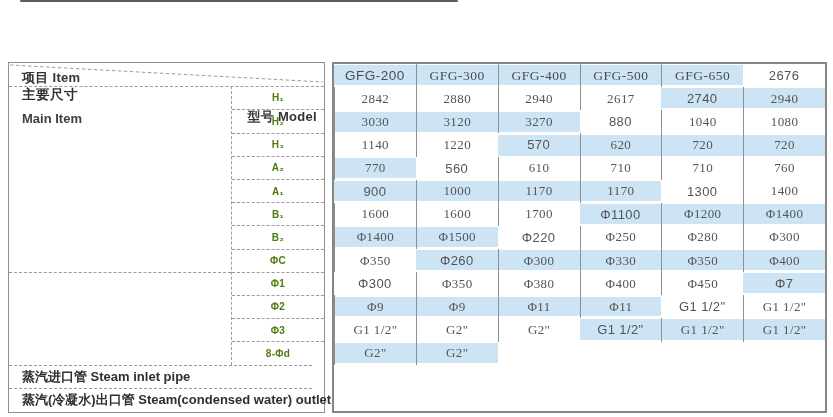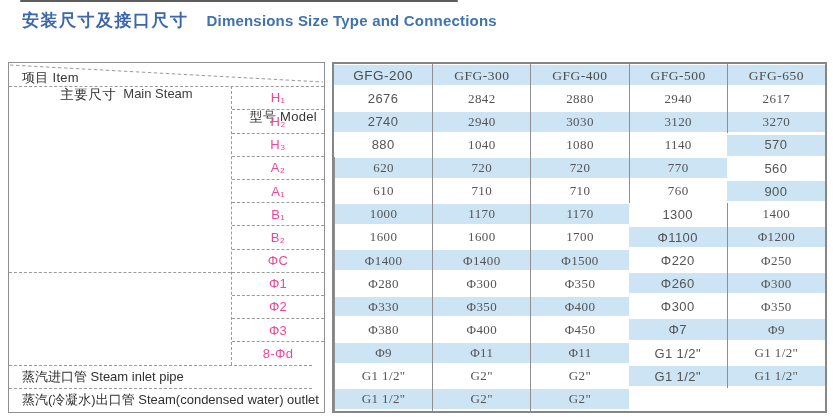--- a/index.html
+++ b/index.html
@@ -20,98 +20,94 @@
   .title {
     position:absolute; left:22px; top:9px;
     display:flex; align-items:baseline; gap:18px; white-space:nowrap;
   }
   .title-zh { font-size:17px; font-weight:bold; color:#3c67ad; letter-spacing:1.5px; }
   .title-en { font-size:15px; font-weight:600; color:#3f73ac; letter-spacing:.2px; }
 
   
   .ltable {
     position:absolute; left:8px; top:62px; width:317px; height:351px;
-    border:1px solid #8f8f8f; background:#fff;
+    border:1px solid #8f8f8f; background:#fff;font-weight:bold;
   }
   .ltable .corner { position:absolute; left:0; top:0; right:0; height:23px; }
   .corner svg { position:absolute; left:0; top:0; width:100%; height:100%; }
   .corner-item  { position:absolute; left:13px; top:6px;  font-size:13px; color:#333; letter-spacing:.3px; }
   .corner-model { position:absolute; right:7px; top:1px;  font-size:13px; color:#333; letter-spacing:.3px;margin-top:44px; }
   .hline { position:absolute; border-top:1px dashed #9b9b9b; height:0; }
   .hline.header  { left:0; width:315px; top:23px; }
   .hline.g1end   { left:0; width:222px; top:208.8px; }
   .group {
     position:absolute; left:0; width:222px;
-    display:flex; flex-direction:row; justify-content:center;
+    display:flex; flex-direction:column; justify-content:flex-start;
     padding-left:13px; gap:7px;
   }
   .group .zh { font-size:13.5px; color:#2f2f2f; letter-spacing:.5px; }
   .group .en { font-size:13px;   color:#3d3d3d; }
   .g1 { top:23.2px;  height:185.6px; }
   .g2 { top:208.8px; height:92.8px; }
   .labelcol {
     position:absolute; left:222px; top:23.2px; width:93px; height:278.4px;
     border-left:1px dashed #9b9b9b;
   }
   .labelcell {
     height:23.2px; display:flex; align-items:center; justify-content:center;
-    font-size:13px; color:#ec4899; letter-spacing:.3px;
+    font-size:10px; color:#4d7c0f; letter-spacing:.3px;
   }
   .labelcell.bt { border-top:1px dashed #9b9b9b; }
   .fullrow {
     position:absolute; left:0; right:12px; height:23.2px;
     display:flex; align-items:center; padding-left:13px;
     font-size:13px; color:#2f2f2f; border-top:1px dashed #9b9b9b;
     white-space:nowrap;
   }
   .fullrow.inlet  { top:301.6px; }
   .fullrow.outlet { top:324.8px; }
 
   
   .rtable {
     position:absolute; left:332px; top:62px; width:495px; height:351px;
     border:2px solid #868686; background:#fff;
-    display:grid; grid-template-columns:repeat(5,1fr); grid-auto-rows:23.13px;
+    display:grid; grid-template-columns:repeat(6,1fr); grid-auto-rows:23.13px;
   }
   .rcell {
     display:flex; align-items:center; justify-content:center;
     font-size:13px; color:#545454; letter-spacing:.4px; white-space:nowrap;
   }
   .rcell.sep { border-left:1.5px solid #8f8f8f;font-family:Liberation Serif, serif; }
   .rcell.band {
     background:linear-gradient(#fff 0 1.5px, #cde4f4 1.5px calc(100% - 1.5px), #fff calc(100% - 1.5px) 100%);
   }
   .rcell.head { font-size:13.5px; color:#4c4c4c; letter-spacing:.5px; }
 </style>
 </head>
 <body>
 
 <div class="page">
 
   <div class="top-artifact"></div>
 
-  <div class="title">
-    <span class="title-zh">安装尺寸及接口尺寸</span>
-    <span class="title-en">Dimensions Size Type and Connections</span>
-  </div>
 
   <div class="ltable">
     <div class="corner">
       <svg viewBox="0 0 315 23" preserveAspectRatio="none">
         <line x1="1" y1="2" x2="314" y2="19" stroke="#9b9b9b" stroke-width="1" stroke-dasharray="3.5,2.5"></line>
       </svg>
       <span class="corner-item">项目 Item</span>
       <span class="corner-model">型号 Model</span>
     </div>
 
     <div class="hline header"></div>
 
     <div class="group g1">
       <div class="zh">主要尺寸</div>
-      <div class="en">Main Steam</div>
+      <div class="en">Main Item</div>
     </div>
 
     <div class="hline g1end"></div>
 
 
     <div class="labelcol" id="labelcol">
         <div class="labelcell">H₁</div>
         <div class="labelcell bt">H₂</div>
         <div class="labelcell bt">H₃</div>
         <div class="labelcell bt">A₂</div>
@@ -142,20 +138,21 @@
       <div class="rcell sep">2617</div>
       <div class="rcell band">2740</div>
       <div class="rcell sep band">2940</div>
       <div class="rcell sep band">3030</div>
       <div class="rcell sep band">3120</div>
       <div class="rcell sep band">3270</div>
       <div class="rcell">880</div>
       <div class="rcell sep">1040</div>
       <div class="rcell sep">1080</div>
       <div class="rcell sep">1140</div>
+      <div class="rcell sep">1220</div>
       <div class="rcell band">570</div>
       <div class="rcell sep band">620</div>
       <div class="rcell sep band">720</div>
       <div class="rcell sep band">720</div>
       <div class="rcell sep band">770</div>
       <div class="rcell">560</div>
       <div class="rcell sep">610</div>
       <div class="rcell sep">710</div>
       <div class="rcell sep">710</div>
       <div class="rcell sep">760</div>

